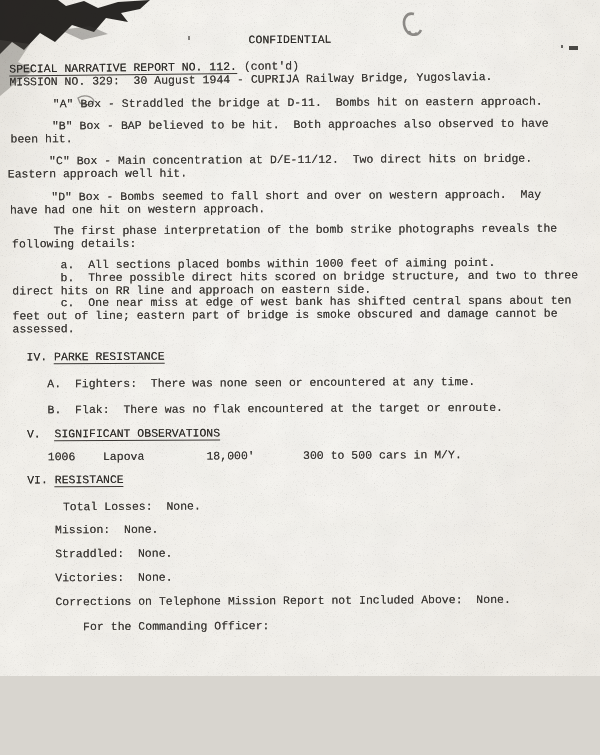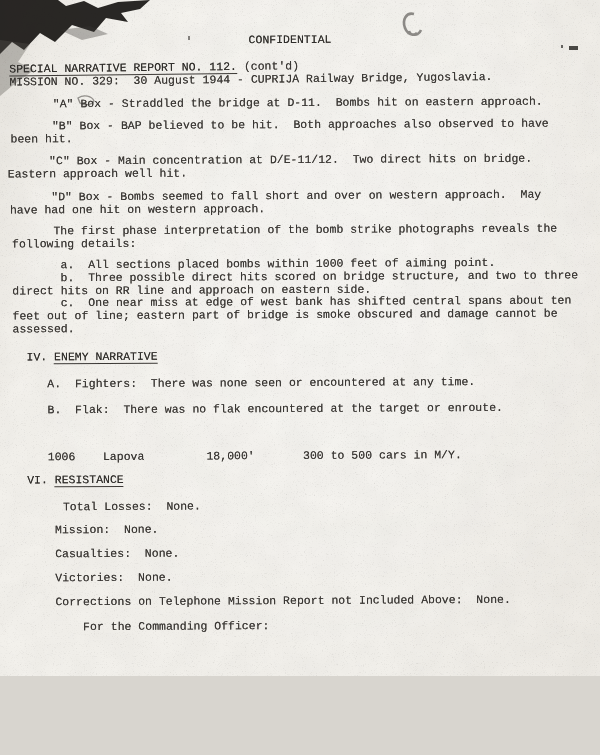--- a/index.html
+++ b/index.html
@@ -74,30 +74,31 @@
 
     <div class="line" style="left:14px;top:224px;">      The first phase interpretation of the bomb strike photographs reveals the
 following details:</div>
     <div class="line" style="left:14px;top:258px;">       a.  All sections placed bombs within 1000 feet of aiming point.
        b.  Three possible direct hits scored on bridge structure, and two to three
 direct hits on RR line and approach on eastern side.
        c.  One near miss at edge of west bank has shifted central spans about ten
 feet out of line; eastern part of bridge is smoke obscured and damage cannot be
 assessed.</div>
 
-    <div class="line dark" style="left:14px;top:350px;"><span>  IV. </span><span class="u">ENEMY NARRATIVE</span></div>
+    <div class="line dark" style="left:14px;top:350px;"><span>  IV. </span><span class="u">PARKE RESISTANCE</span></div>
     <div class="line" style="left:14px;top:377px;">     A.  Fighters:  There was none seen or encountered at any time.</div>
     <div class="line" style="left:14px;top:403px;">     B.  Flak:  There was no flak encountered at the target or enroute.</div>
 
+    <div class="line dark" style="left:14px;top:427px;"><span>  V.  </span><span class="u">SIGNIFICANT OBSERVATIONS</span></div>
     <div class="line" style="left:14px;top:450px;">     1006    Lapova         18,000'       300 to 500 cars in M/Y.</div>
 
     <div class="line dark" style="left:14px;top:473px;"><span>  VI. </span><span class="u">RESISTANCE</span></div>
     <div class="line" style="left:22px;top:500px;">      Total Losses:  None.</div>
     <div class="line" style="left:14px;top:523px;">      Mission:  None.</div>
-    <div class="line" style="left:14px;top:547px;">      Casualties:  None.</div>
+    <div class="line" style="left:14px;top:547px;">      Straddled:  None.</div>
     <div class="line" style="left:14px;top:571px;">      Victories:  None.</div>
     <div class="line" style="left:14px;top:595px;">      Corrections on Telephone Mission Report not Included Above:  None.</div>
     <div class="line" style="left:14px;top:620px;">          For the Commanding Officer:</div>
 
     <svg style="position:absolute;left:340px;top:630px;" width="262" height="78" viewBox="0 0 262 78">
       <g fill="none" stroke="#29272б" stroke-width="1.6" stroke-linecap="round" opacity="0.88">
 
         <path d="M8,34 C4,20 10,4 17,9 C22,13 17,26 12,35 C10,39 15,36 20,27 C25,17 27,29 31,24 C35,19 35,30 40,24 C45,18 45,30 50,24 C55,18 55,30 60,24 C65,18 65,29 70,24 C75,19 75,29 80,25 C85,21 86,28 92,26 C97,24 99,27 104,25"></path>
 
         <path d="M133,13 C127,4 114,8 116,20 C118,31 130,30 136,23"></path>

